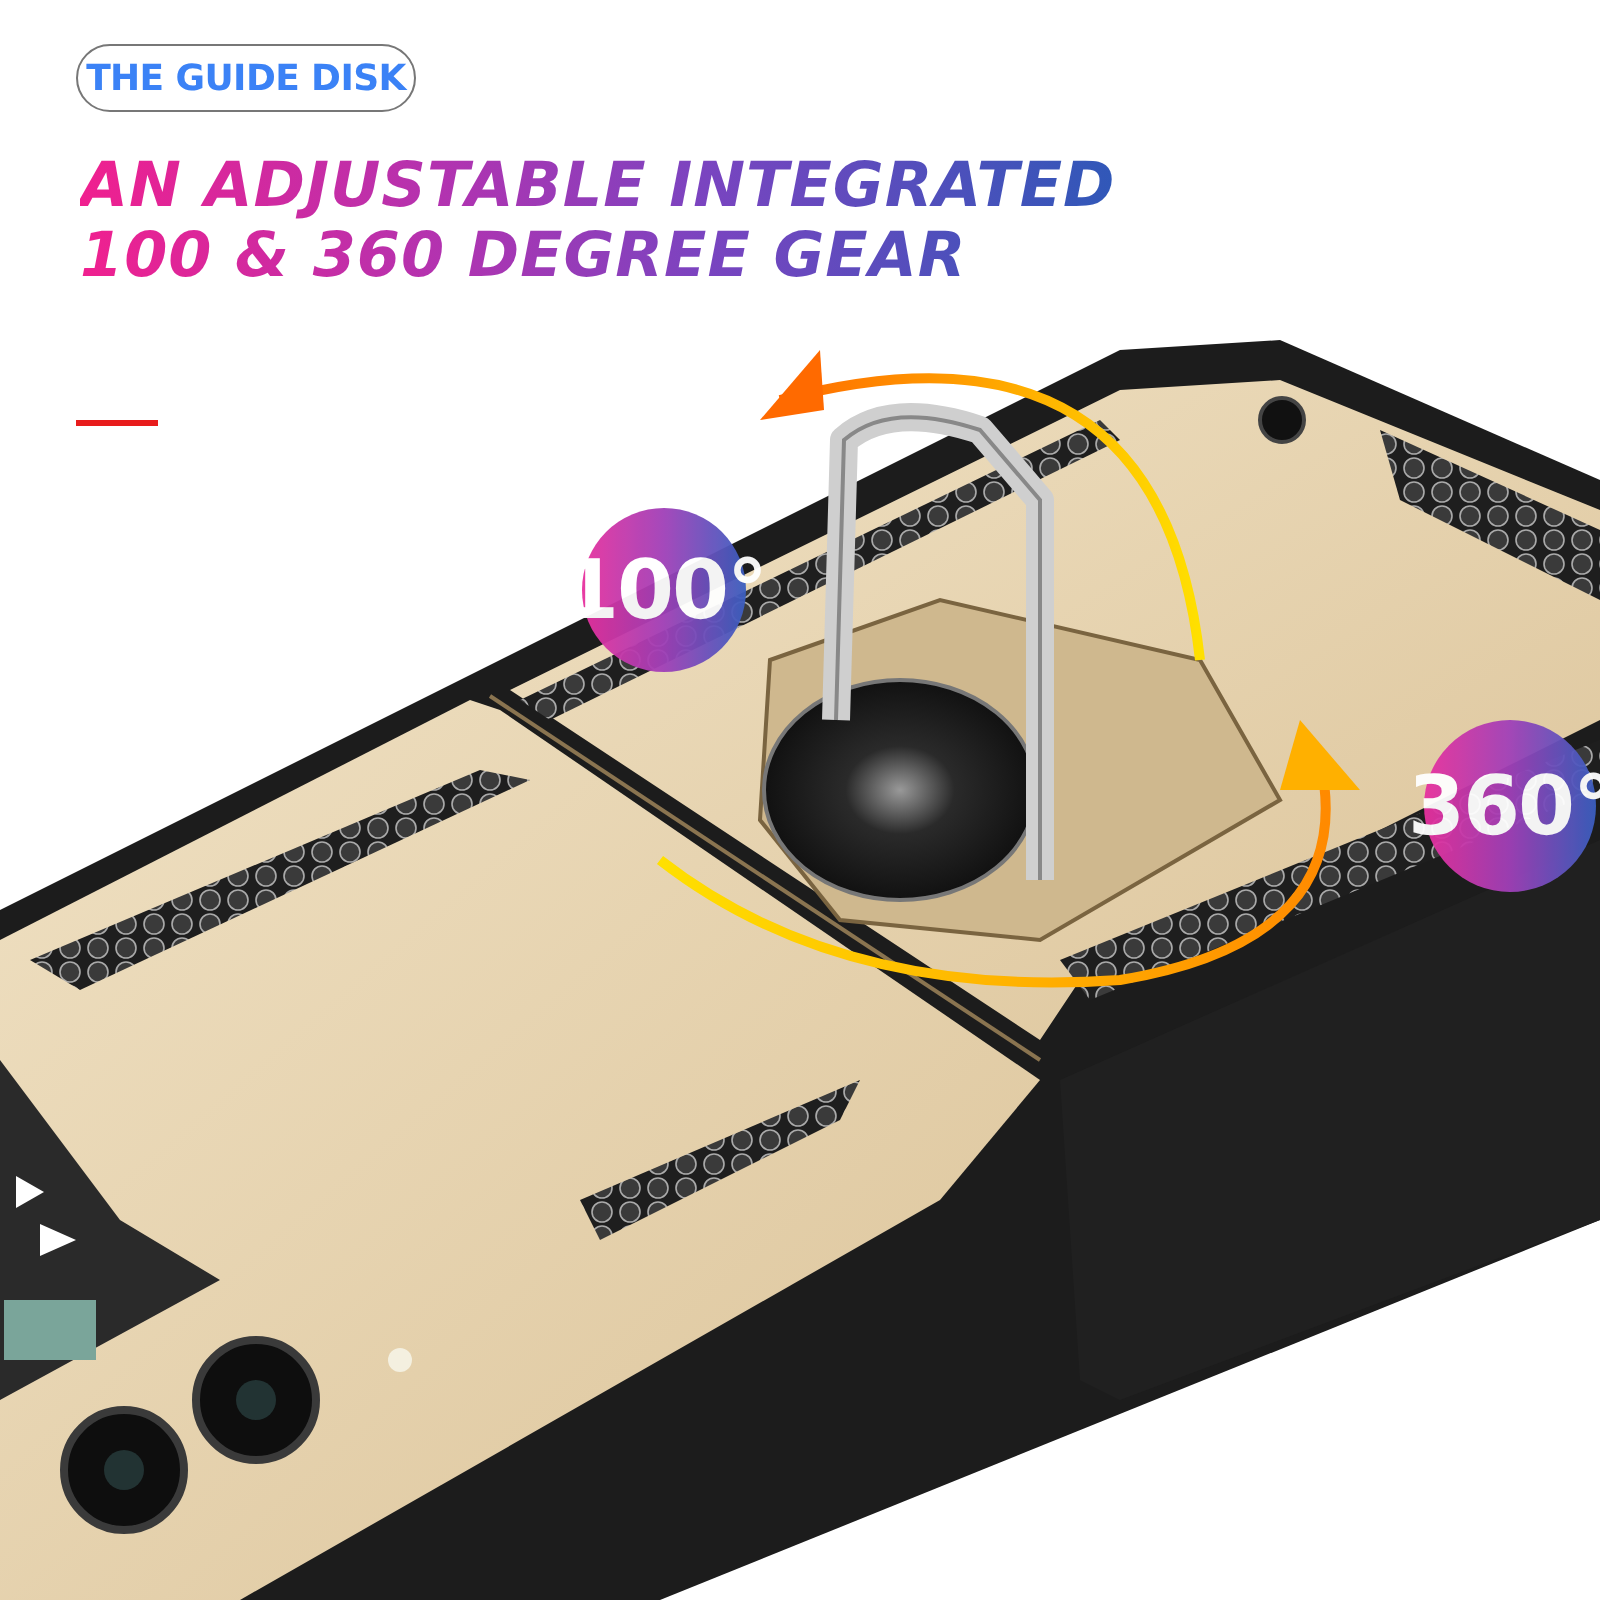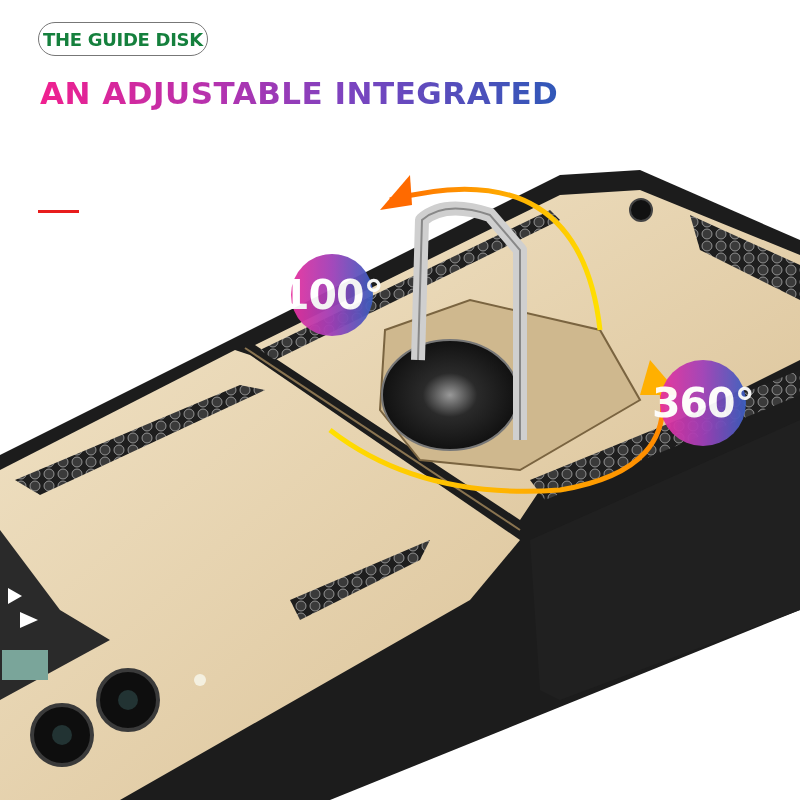--- a/index.html
+++ b/index.html
@@ -1,22 +1,22 @@
 <!DOCTYPE html>
 <html><head>
 <meta charset="utf-8">
 <style>
   html,body{margin:0;padding:0;background:#fff;}
   body{width:800px;height:800px;position:relative;overflow:hidden;font-family:"DejaVu Sans",sans-serif;}
   .pill{position:absolute;left:38px;top:22px;width:170px;height:34px;border:1.5px solid #777;border-radius:17px;box-sizing:border-box;
-        display:flex;align-items:center;justify-content:center;font-weight:bold;font-size:18px;color:#15803d;letter-spacing:-0.3px;}
+        display:flex;align-items:center;justify-content:center;font-weight:bold;font-size:18px;color:#3b82f6;letter-spacing:-0.3px;}
   .headline{position:absolute;left:40px;top:76px;font-weight:bold;font-size:31px;line-height:35px;letter-spacing:0.5px;
         background:linear-gradient(90deg,#f0208f 0%,#b233b0 35%,#7a44c0 60%,#2f58b8 100%);
         -webkit-background-clip:text;background-clip:text;color:transparent;width:520px;}
-  .headline div{white-space:nowrap;}
+  .headline div{white-space:nowrap;font-style:italic;}
   .accent-line{position:absolute;left:38px;top:210px;width:41px;height:3px;background:#e81c1c;}
   svg.scene{position:absolute;left:0;top:0;}
   .badge{position:absolute;border-radius:50%;display:flex;align-items:center;justify-content:center;color:#fff;font-weight:bold;
          background:linear-gradient(90deg,#e8319e 0%,#a040b8 50%,#3a5fc0 100%);opacity:0.95;}
   .badge span{font-size:41px;letter-spacing:-1px;}
 </style>
 </head>
 <body>
 
 <svg class="scene" width="800" height="800" viewBox="0 0 800 800">
@@ -91,23 +91,24 @@
   <circle cx="62" cy="735" r="10" fill="#233"></circle>
   <circle cx="200" cy="680" r="6" fill="#f4f0e0"></circle>
 </svg>
 
 <div class="pill">
   <span>THE GUIDE DISK</span>
 </div>
 
 <div class="headline">
   <div>AN ADJUSTABLE INTEGRATED</div>
+  <div>100 &amp; 360 DEGREE GEAR</div>
 </div>
 
 <div class="accent-line"></div>
 
 <div class="badge" style="left:291px;top:254px;width:82px;height:82px;">
   <span>100°</span>
 </div>
 
-<div class="badge" style="left:660px;top:360px;width:86px;height:86px;">
+<div class="badge" style="left:712px;top:360px;width:86px;height:86px;">
   <span>360°</span>
 </div>
 
 </body></html>

